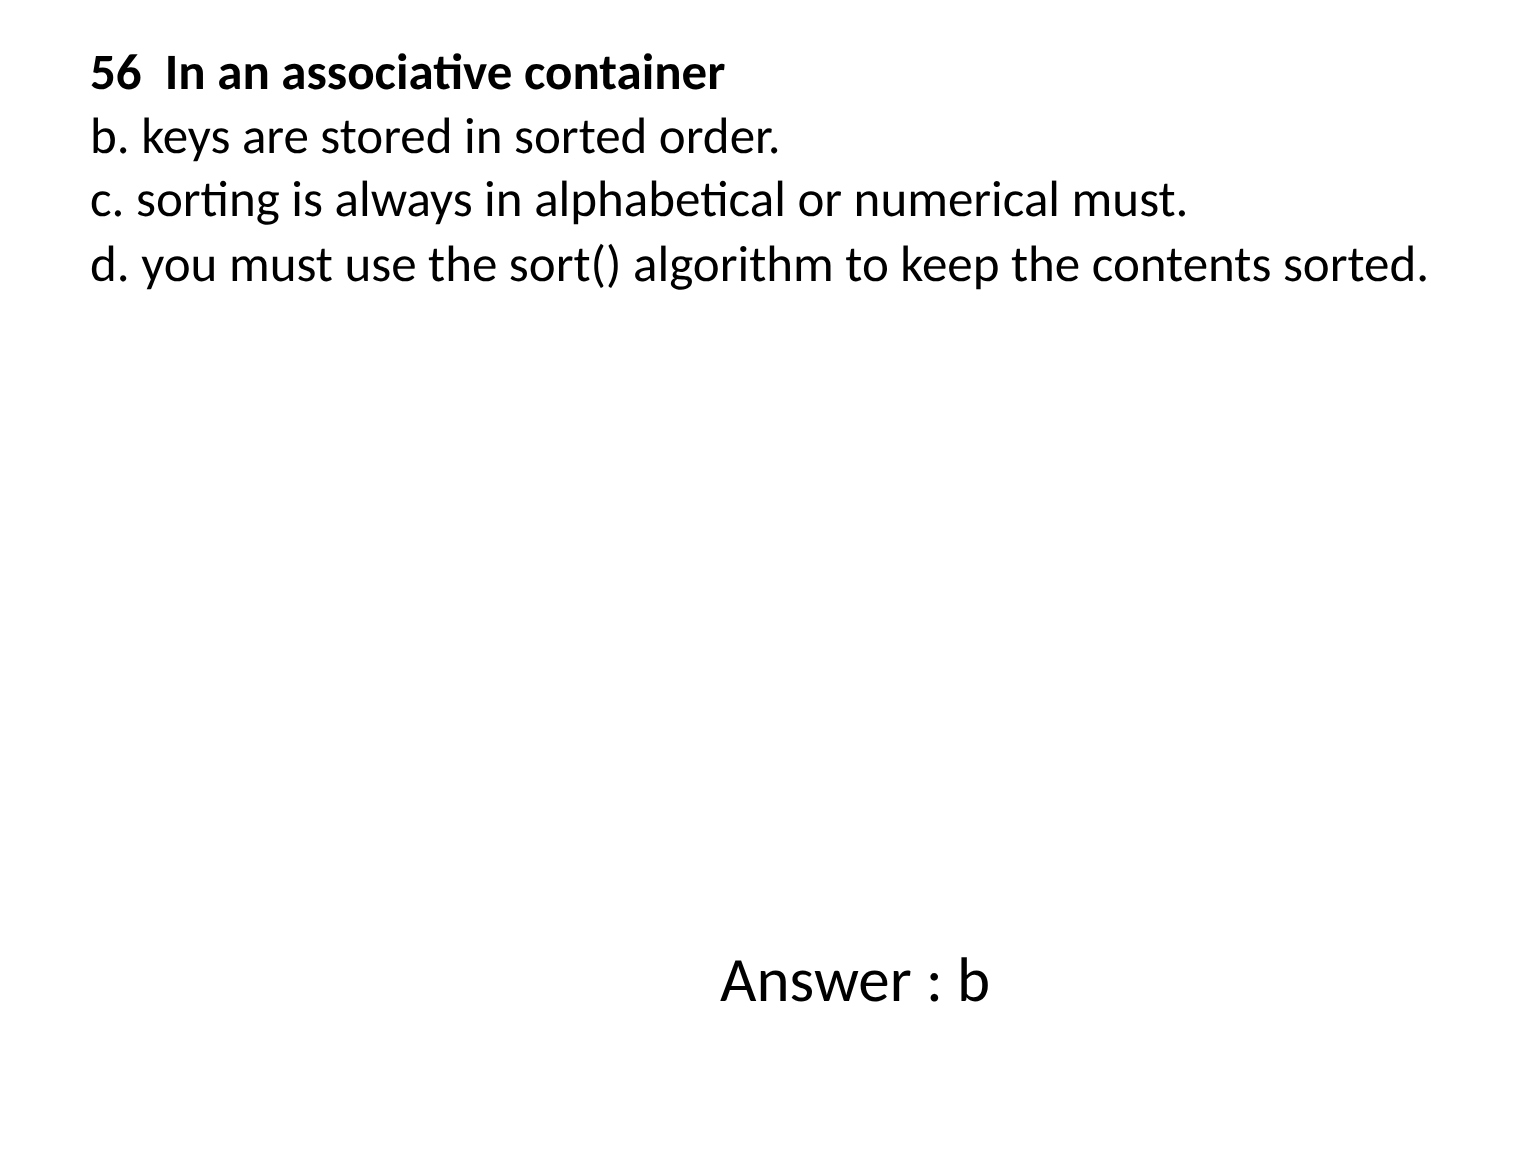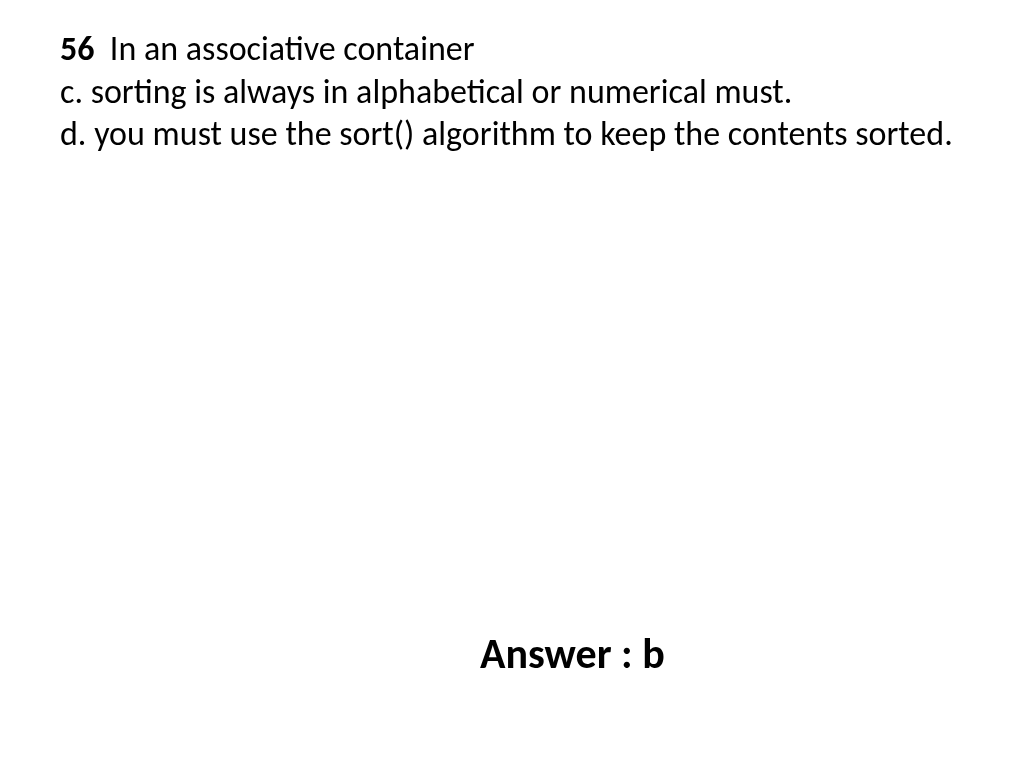--- a/index.html
+++ b/index.html
@@ -23,40 +23,41 @@
       line-height: 1.25;
       color: #000000;
     }
     .question-line {
       margin: 0;
     }
     .question-number {
       font-weight: bold;
     }
     .question-title {
-      font-weight: normal;
+      font-weight: bold;
     }
     .option {
       font-weight: normal;
     }
     .answer-block {
       position: absolute;
       left: 480px;
       top: 628px;
       font-size: 42px;
       color: #000000;
-      font-weight: bold;
+      font-weight: normal;
     }
   </style>
 </head>
 <body>
 
 <div class="slide">
   <div class="question-block">
     <p class="question-line">
       <span class="question-number">56</span><span>&nbsp;&nbsp;</span><span class="question-title">In an associative container</span>
     </p>
+    <p class="question-line option">b. keys are stored in sorted order.</p>
     <p class="question-line option">c. sorting is always in alphabetical or numerical must.</p>
     <p class="question-line option">d. you must use the sort() algorithm to keep the contents sorted.</p>
   </div>
 </div>
 
 <div class="answer-block">Answer : b</div>
 
 </body></html>

